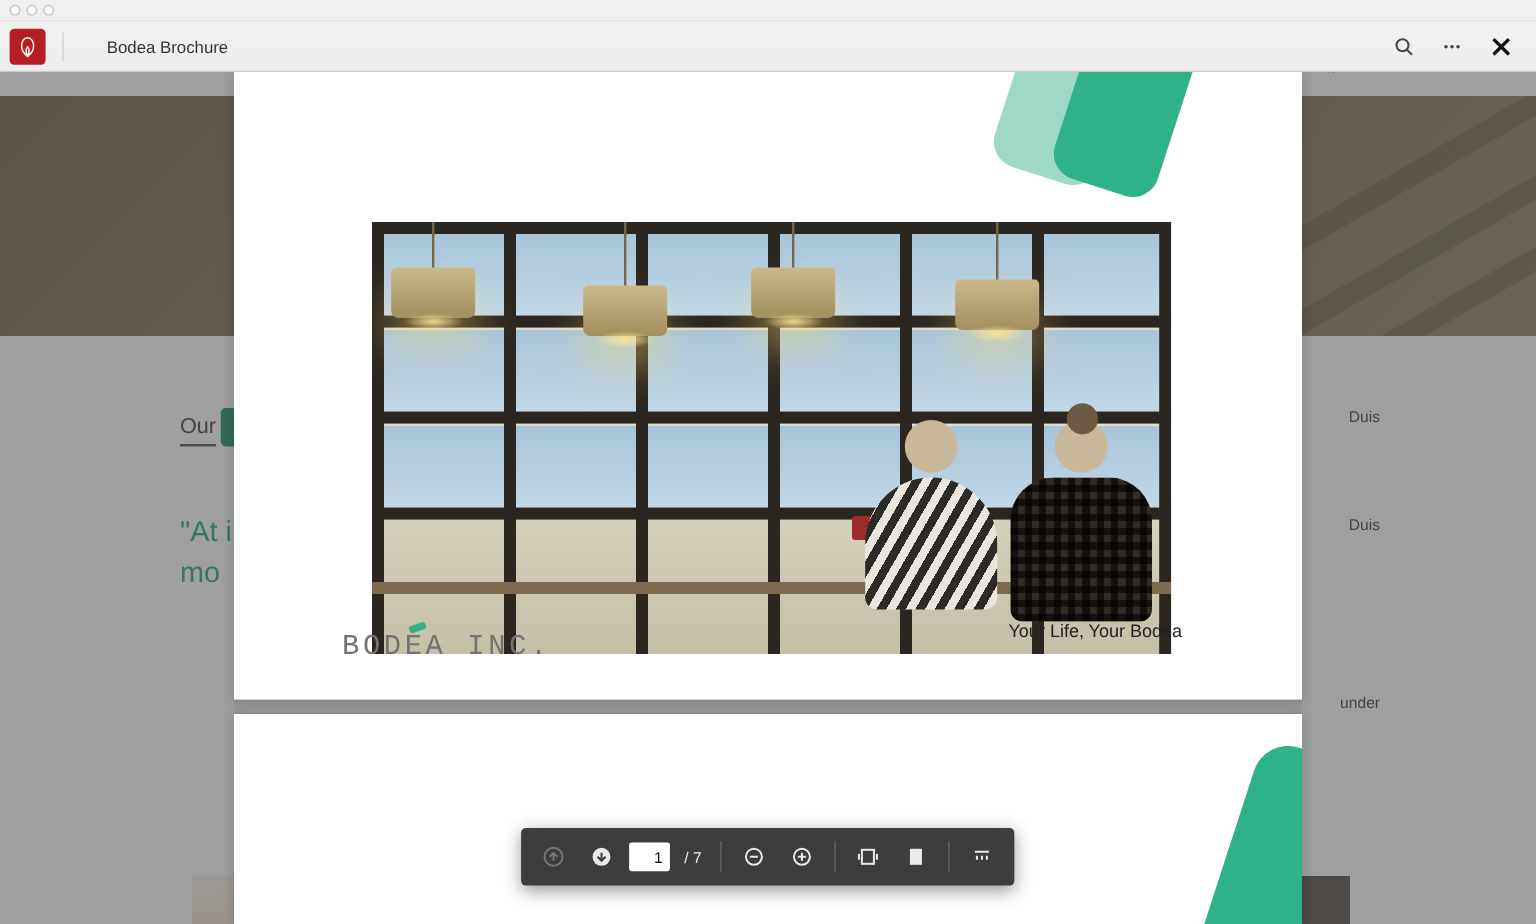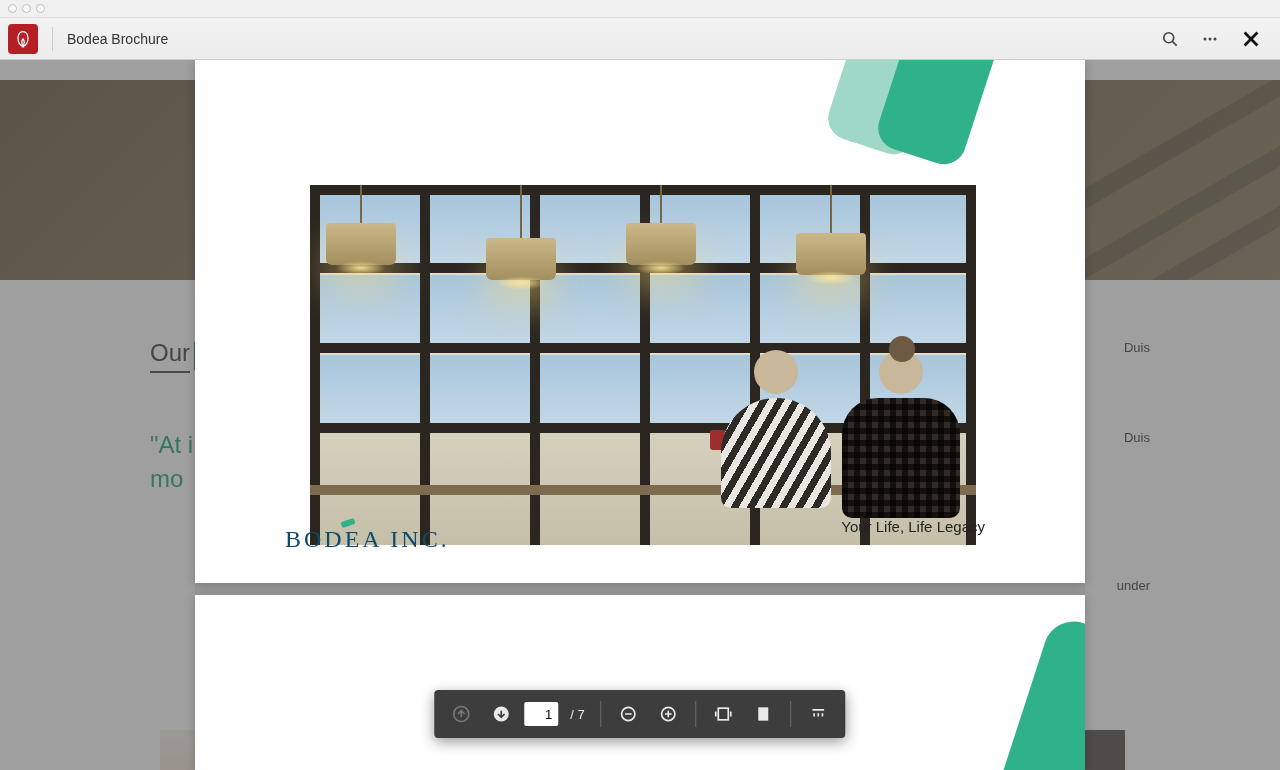--- a/index.html
+++ b/index.html
@@ -37,20 +37,21 @@
       margin-left: 8px;
       display: flex; align-items: center; justify-content: center;
     }
     .app-icon svg { width: 20px; height: 20px; }
     .divider {
       width: 1px; height: 24px; background: #ccc; margin: 0 14px;
     }
     .doc-title {
       font-size: 14px;
       color: #333;
+      margin-left: 22px;
     }
     .toolbar-right {
       margin-left: auto;
       display: flex;
       align-items: center;
       gap: 20px;
       padding-right: 18px;
     }
     .toolbar-right svg { width: 20px; height: 20px; }
     .icon-btn { cursor: pointer; display: flex; align-items: center; justify-content: center; color: #444; }
@@ -101,21 +102,21 @@
     
     .bg-content {
       position: absolute;
       top: 220px;
       left: 150px;
       right: 150px;
       z-index: 1;
       color: #222;
     }
     .bg-content .section-title {
-      font-size: 24px;
+      font-size: 18px;
       color: #333;
       border-bottom: 2px solid #444;
       display: inline-block;
       padding-bottom: 4px;
       margin-top: 40px;
     }
     .bg-content .right-text {
       position: absolute;
       right: -20px;
       top: 60px;
@@ -291,24 +292,24 @@
 
     .logo {
       position: absolute;
       left: 90px;
       bottom: 30px;
       display: flex;
       align-items: center;
       gap: 2px;
     }
     .logo-text {
-      font-family: Liberation Serif, serif;
+      font-family: Liberation Mono, monospace;
       font-size: 24px;
       letter-spacing: 3px;
-      color: #0c4a6e;
+      color: #737373;
       font-weight: 500;
     }
     .logo-accent {
       position: absolute;
       top: -6px; left: 56px;
       width: 14px; height: 6px;
       background: #2fb28a;
       border-radius: 2px;
       transform: rotate(-18deg);
     }
@@ -507,21 +508,21 @@
             </div>
           <div class="fig-body-plaid"></div>
         </div>
       </div>
 
       <div class="logo">
         <div class="logo-accent"></div>
         <span class="logo-text">BODEA INC.</span>
       </div>
 
-      <div class="tagline">Your Life, Life Legacy</div>
+      <div class="tagline">Your Life, Your Bodea</div>
     </div>
 
     <div class="pdf-page-2">
       <div class="teal-shape-2"></div>
     </div>
 
     <div class="pdf-toolbar">
       <div class="tb-btn disabled">
         <svg viewBox="0 0 24 24" fill="none" stroke="currentColor" stroke-width="2">
             <circle cx="12" cy="12" r="9"></circle>

